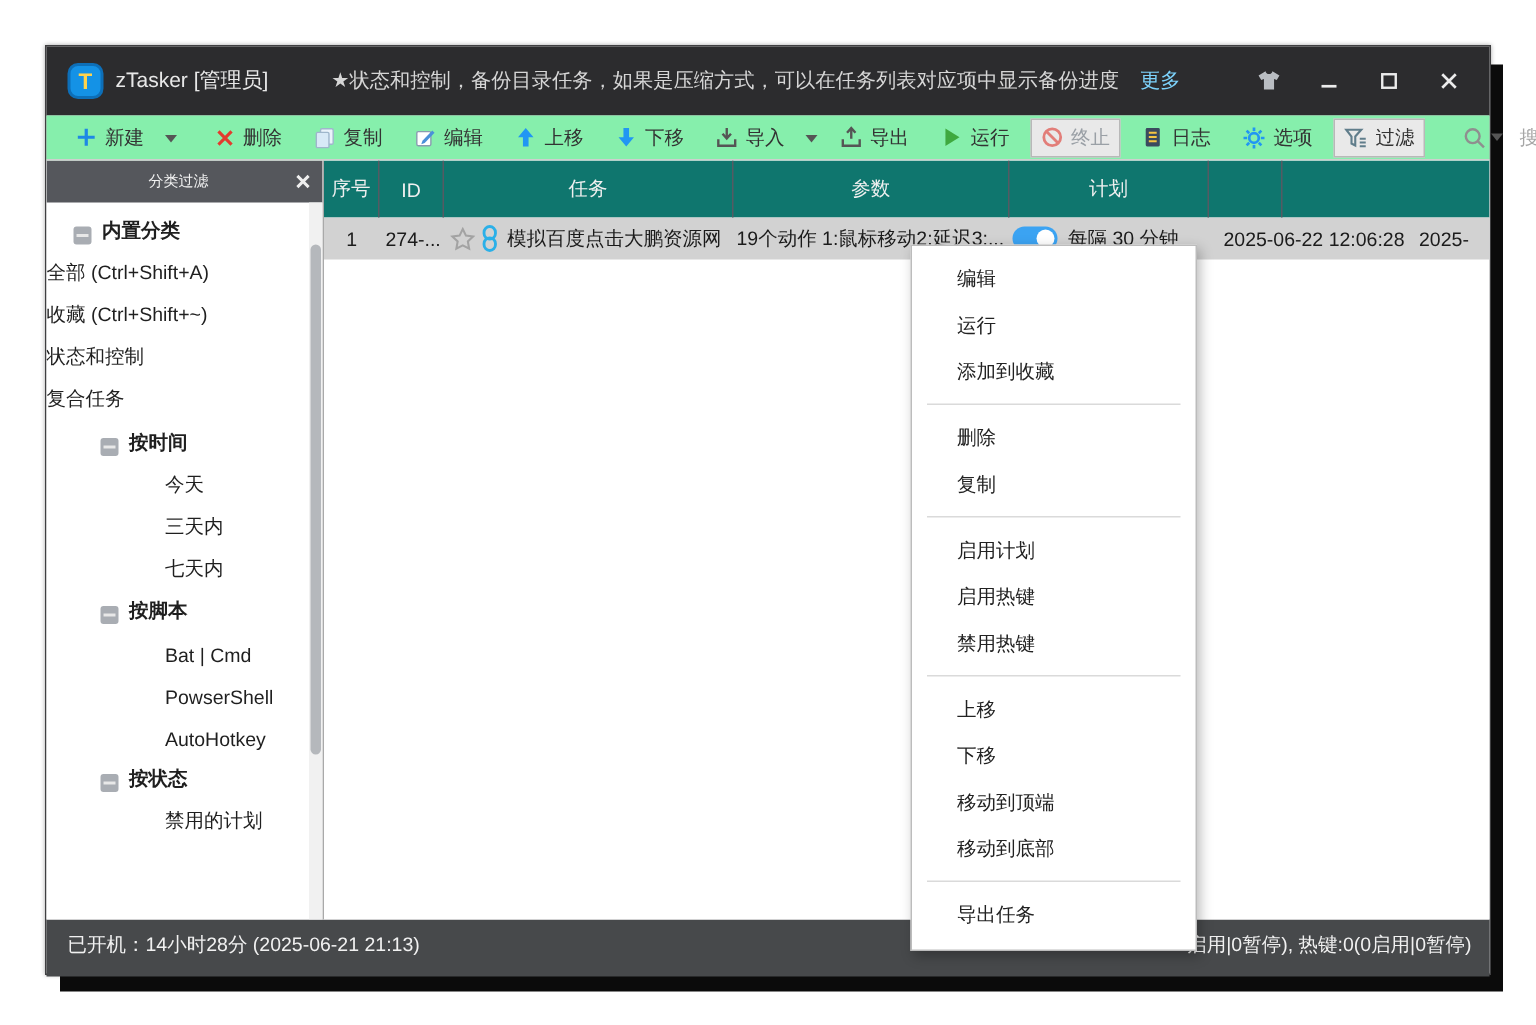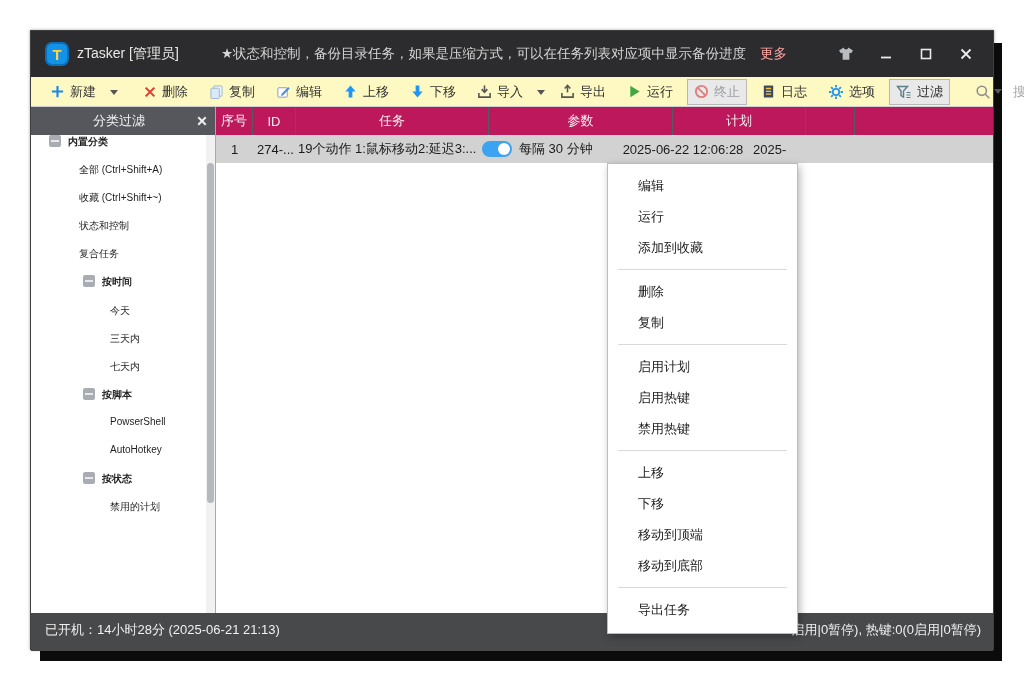--- a/index.html
+++ b/index.html
@@ -10,55 +10,55 @@
   .window { position:absolute; left:30px; top:30px; width:964px; height:620px;
             background:#fff; border:1px solid #3f3f41;
             box-shadow:9px 12px 0 -1px #0b0b0b, 0 0 3px rgba(0,0,0,.35); }
 
   
   .titlebar { height:46px; background:#2c2c2e; display:flex; align-items:center; padding:0 10px 0 14px; }
   .logo { width:24px; height:24px; border-radius:7px; background:#1492e6; border:2px solid #0d6fb8;
           color:#ffd34d; font-weight:bold; font-size:15px; display:flex; align-items:center; justify-content:center; }
   .win-title { color:#e8e8e8; font-size:14px; margin-left:8px; white-space:nowrap; }
   .marquee { color:#d6d6d6; font-size:13.5px; margin-left:42px; white-space:nowrap; }
-  .more { color:#fca5a5; font-size:13.5px; margin-left:14px; cursor:pointer; }
+  .more { color:#7dd3fc; font-size:13.5px; margin-left:14px; cursor:pointer; }
   .tb-spacer { flex:1; }
   .tb-btn { width:34px; height:30px; display:flex; align-items:center; justify-content:center; margin-left:6px; }
 
   
-  .toolbar { height:30px; background:#fef9c3; border-bottom:1px solid #cfcfcf;
+  .toolbar { height:30px; background:#86efac; border-bottom:1px solid #cfcfcf;
              display:flex; align-items:center; padding-left:12px; font-size:13px; color:#333; }
   .t-btn { display:flex; align-items:center; gap:5px; padding:3px 6px; margin-right:7px; white-space:nowrap; cursor:pointer; border:1px solid transparent; }
   .t-btn.pressed { background:#e9e9e9; border:1px solid #b8b8b8; }
   .caret { width:0; height:0; border:4px solid transparent; border-top:5px solid #555; margin:5px 8px 0 0; cursor:pointer; }
   .t-divider { width:1px; height:20px; background:#d5d5d5; margin:0 8px 0 2px; }
   .searchbox { display:flex; align-items:center; gap:3px; padding-left:8px; }
   .searchbox input { border:none; outline:none; font-size:13px; width:86px; color:#333; background:transparent;
                      font-family:"Liberation Sans","DejaVu Sans",sans-serif; }
   .searchbox input::placeholder { color:#a6a6a6; }
 
   
   .body { display:flex; height:506px; }
 
   
   .sidebar { width:185px; background:#fff; border-right:1px solid #a9a9a9; position:relative; flex:none; overflow:hidden; }
-  .sb-header { height:28px; background:#55575c; color:#f2f2f2; font-size:13px; display:flex; align-items:center; }
+  .sb-header { height:28px; background:#55575c; color:#f2f2f2; font-size:10px; display:flex; align-items:center; }
   .sb-header .sb-title { flex:1; text-align:center; padding-left:18px; }
   .sb-close { width:26px; height:100%; display:flex; align-items:center; justify-content:center; cursor:pointer; }
-  .sb-item { height:28.1px; display:flex; align-items:flex-start; font-size:10px; color:#1f1f1f; cursor:pointer; white-space:nowrap; }
+  .sb-item { height:28.1px; display:flex; align-items:flex-end; font-size:13px; color:#1f1f1f; cursor:pointer; white-space:nowrap; }
   .sb-item.group { font-weight:bold; }
-  .lvl1g { padding-left:18px; } .lvl1c { padding-left:48px; } .lvl2g { padding-left:36px;margin-left:16px; } .lvl2c { padding-left:79px; }
+  .lvl1g { padding-left:18px; } .lvl1c { } .lvl2g { padding-left:36px; } .lvl2c { padding-left:79px; }
   .grp-ico { width:12px; height:12px; background:#a9adb3; border-radius:2px; margin-right:7px; position:relative; flex:none; }
   .grp-ico span { position:absolute; left:2px; right:2px; top:5px; height:2px; background:#e8e8e8; }
   .sb-scroll { position:absolute; right:0; top:28px; bottom:0; width:9px; background:#f1f1f1; }
   .sb-thumb { position:absolute; right:1px; top:28px; width:7px; height:340px; background:#b5b8bc; border-radius:4px; }
 
   
   .main { flex:1; position:relative; background:#fff; overflow:hidden; }
-  .thead { height:28px; background:#be185d; display:flex; color:#f0f0f0; font-size:13px; }
+  .thead { height:38px; background:#0f766e; display:flex; color:#f0f0f0; font-size:13px; }
   .th { display:flex; align-items:center; justify-content:center; border-right:1px solid #565a63; flex:none; }
   .trow { height:28px; background:#d2d2d2; display:flex; font-size:13px; color:#1b1b1b; align-items:center; }
   .td { flex:none; display:flex; align-items:center; overflow:hidden; white-space:nowrap; }
   .c0{width:37px;} .c1{width:43px;} .c2{width:193px;} .c3{width:184px;} .c4{width:133px;} .c5{width:140px;} .c6{width:49px;}
   .td.c0{justify-content:center;} .td.c1{padding-left:4px;} .td.c3{padding-left:2px;} .td.c5{justify-content:center;}
   .toggle { width:30px; height:16px; background:#3ba3f2; border-radius:8px; position:relative; margin:0 7px 0 2px; flex:none; cursor:pointer; }
   .toggle .knob { position:absolute; right:2px; top:2px; width:12px; height:12px; background:#fff; border-radius:50%; }
 
   
   .statusbar { height:38px; background:#47494b; color:#f1f1f1; font-size:13px;
@@ -255,20 +255,23 @@
         <div class="sb-item lvl2c">
             <span>七天内</span>
           </div>
         <div class="sb-item group lvl2g">
           <span class="grp-ico">
               <span></span>
             </span>
           <span>按脚本</span>
         </div>
         <div class="sb-item lvl2c">
+            <span>Bat | Cmd</span>
+          </div>
+        <div class="sb-item lvl2c">
             <span>PowserShell</span>
           </div>
         <div class="sb-item lvl2c">
             <span>AutoHotkey</span>
           </div>
         <div class="sb-item group lvl2g">
           <span class="grp-ico">
               <span></span>
             </span>
           <span>按状态</span>
@@ -286,20 +289,30 @@
           <div class="th c0">序号</div>
           <div class="th c1">ID</div>
           <div class="th c2">任务</div>
           <div class="th c3">参数</div>
           <div class="th c4">计划</div>
           <div class="th c6"></div>
         </div>
         <div class="trow">
           <div class="td c0">1</div>
           <div class="td c1">274-...</div>
+          <div class="td c2">
+            <svg class="ico" width="17" height="17" viewBox="0 0 16 16" style="margin:0 3px 0 4px;">
+                <path d="M8 1.6l2 4.1 4.5.6-3.3 3.1.8 4.5L8 11.8l-4 2.1.8-4.5L1.5 6.3 6 5.7z" fill="none" stroke="#a3a3a3" stroke-width="1.3"></path>
+              </svg>
+            <svg class="ico" width="13" height="18" viewBox="0 0 12 18" style="margin-right:5px;">
+                <rect x="2.2" y="1" width="7.6" height="8.4" rx="3.8" fill="none" stroke="#2bb0e8" stroke-width="1.9"></rect>
+                <rect x="2.2" y="8.6" width="7.6" height="8.4" rx="3.8" fill="none" stroke="#2bb0e8" stroke-width="1.9"></rect>
+              </svg>
+            <span>模拟百度点击大鹏资源网</span>
+          </div>
           <div class="td c3">19个动作 1:鼠标移动2:延迟3:...</div>
           <div class="td c4">
             <span class="toggle">
                 <span class="knob"></span>
               </span>
             <span>每隔 30 分钟</span>
           </div>
           <div class="td c5">2025-06-22 12:06:28</div>
           <div class="td c6">2025-</div>
         </div>

